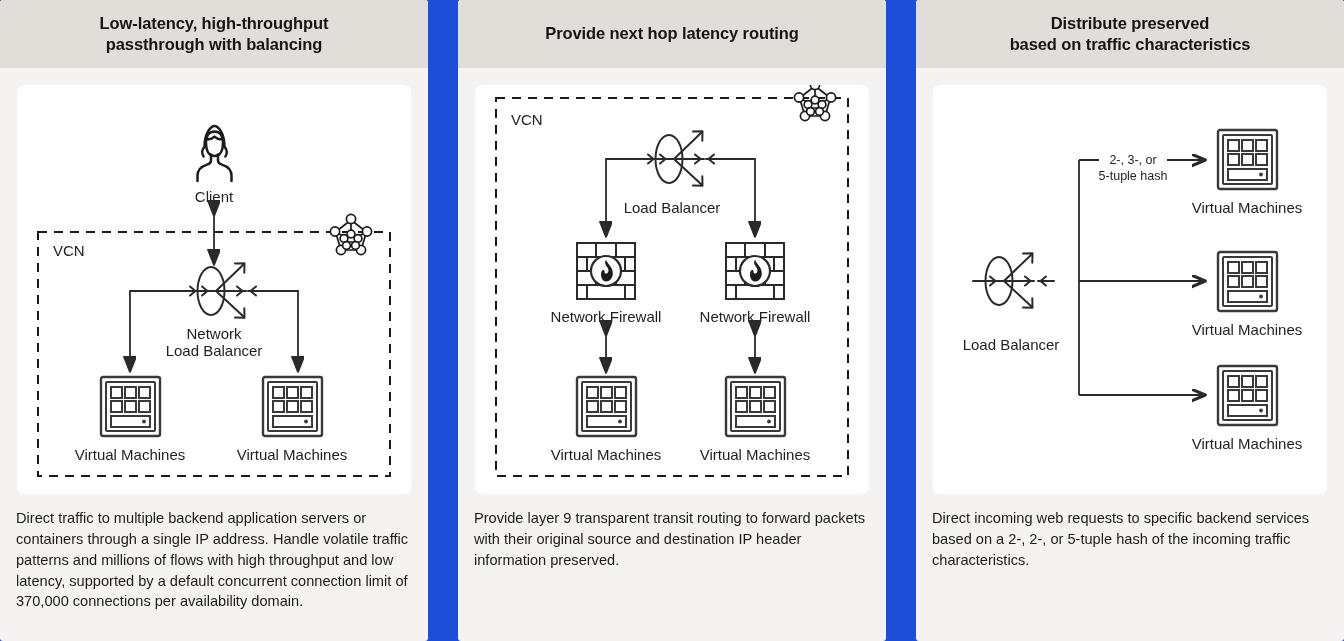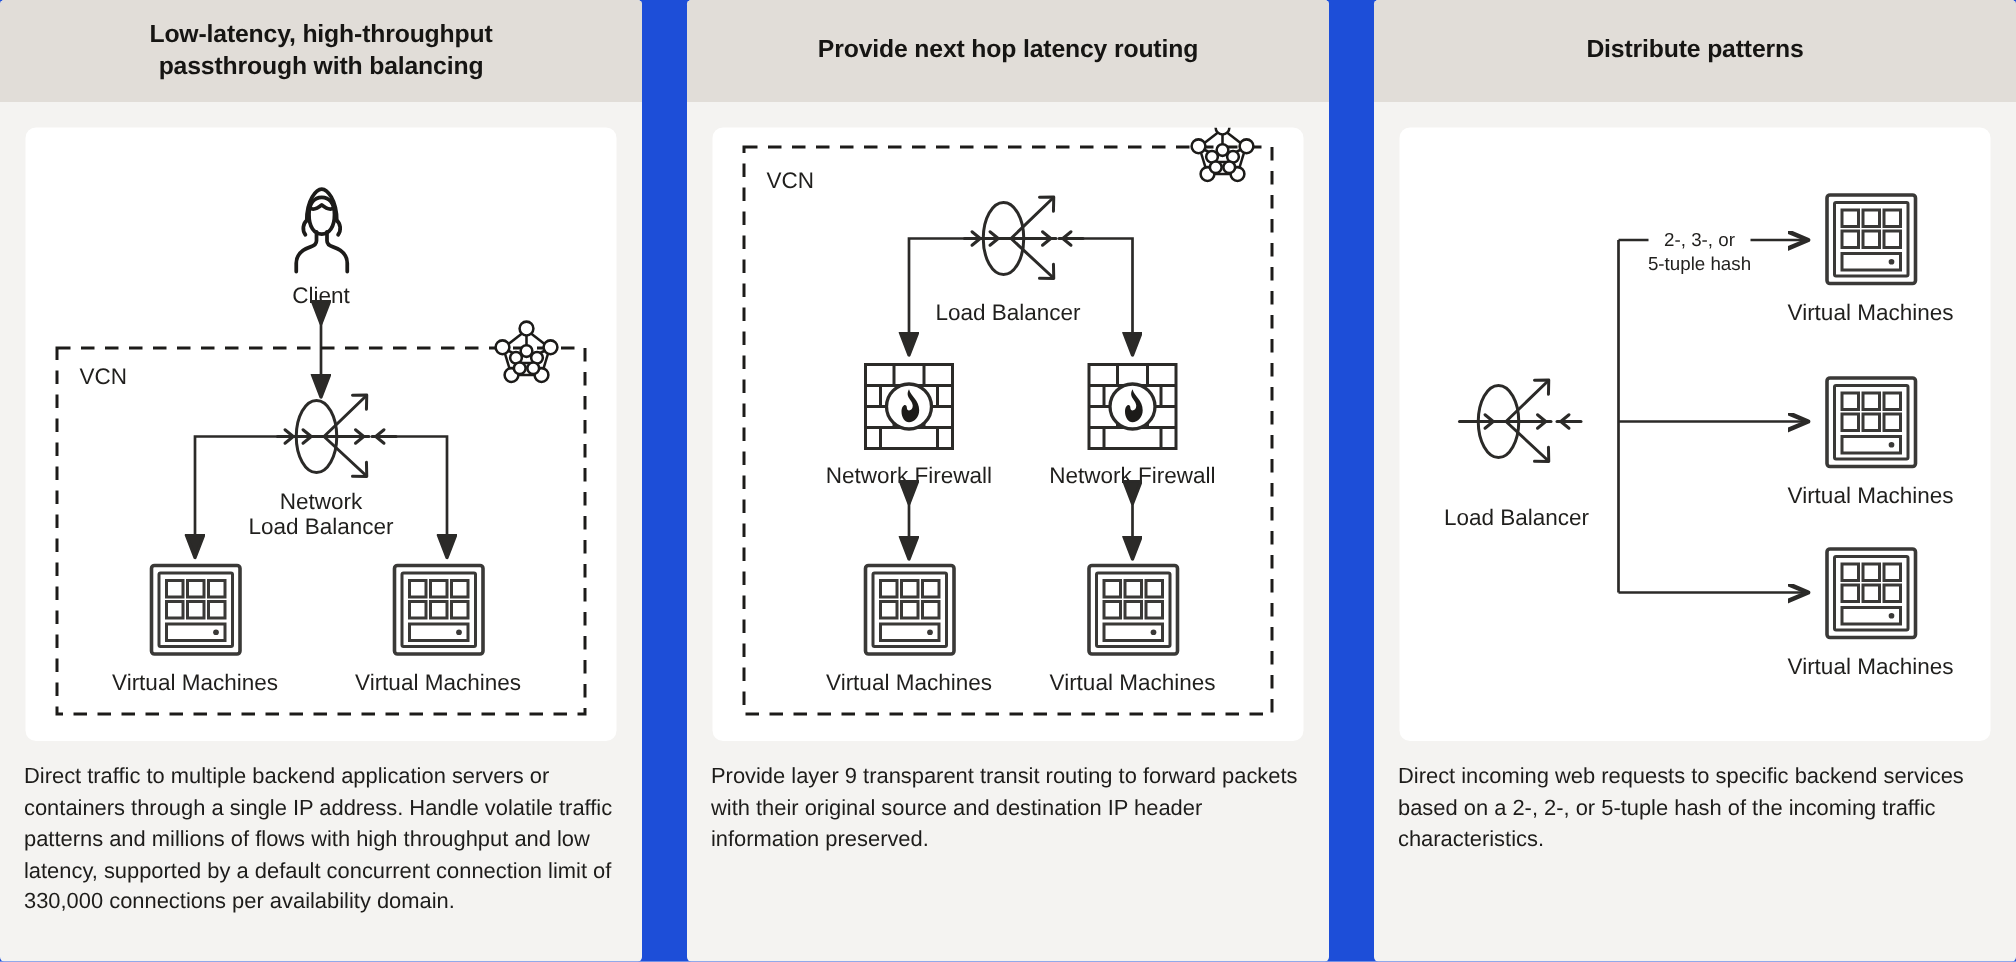--- a/index.html
+++ b/index.html
@@ -190,21 +190,21 @@
           <rect x="38" y="10" width="11" height="11" fill="none" stroke="#3a3937" stroke-width="2"></rect>
           <rect x="10" y="24" width="11" height="11" fill="none" stroke="#3a3937" stroke-width="2"></rect>
           <rect x="24" y="24" width="11" height="11" fill="none" stroke="#3a3937" stroke-width="2"></rect>
           <rect x="38" y="24" width="11" height="11" fill="none" stroke="#3a3937" stroke-width="2"></rect>
           <rect x="10" y="39" width="39" height="11" fill="none" stroke="#3a3937" stroke-width="2"></rect>
           <circle cx="43" cy="44.5" r="1.9" fill="#3a3937"></circle>
         </g>
         <text class="node-label" x="275" y="375">Virtual Machines</text>
       </svg>
     </div>
-    <div class="card-caption">Direct traffic to multiple backend application servers or containers through a single IP address. Handle volatile traffic patterns and millions of flows with high throughput and low latency, supported by a default concurrent connection limit of 330,000 connections per availability domain.</div>
+    <div class="card-caption">Direct traffic to multiple backend application servers or containers through a single IP address. Handle volatile traffic patterns and millions of flows with high throughput and low latency, supported by a default concurrent connection limit of 370,000 connections per availability domain.</div>
   </div>
 
   <div class="card">
     <div class="card-header">
       <div class="title">
         <span>Provide next hop latency routing</span>
       </div>
     </div>
     <div class="diagram-panel">
       <svg width="394" height="409" viewBox="0 0 394 409">
@@ -342,21 +342,22 @@
         </g>
         <text class="node-label" x="280" y="375">Virtual Machines</text>
       </svg>
     </div>
     <div class="card-caption">Provide layer 9 transparent transit routing to forward packets with their original source and destination IP header information preserved.</div>
   </div>
 
   <div class="card">
     <div class="card-header">
       <div class="title">
-        <span>Distribute patterns</span><br>
+        <span>Distribute preserved</span><br>
+        <span>based on traffic characteristics</span>
       </div>
     </div>
     <div class="diagram-panel">
       <svg width="394" height="409" viewBox="0 0 394 409">
         <defs>
           <marker id="ar3" markerWidth="9" markerHeight="9" refX="7.4" refY="3.2" orient="auto">
             <path d="M0,0 L7.6,3.2 L0,6.4" fill="none" stroke="#2b2a28" stroke-width="1.7" stroke-linecap="round" stroke-linejoin="round"></path>
           </marker>
         </defs>
 

